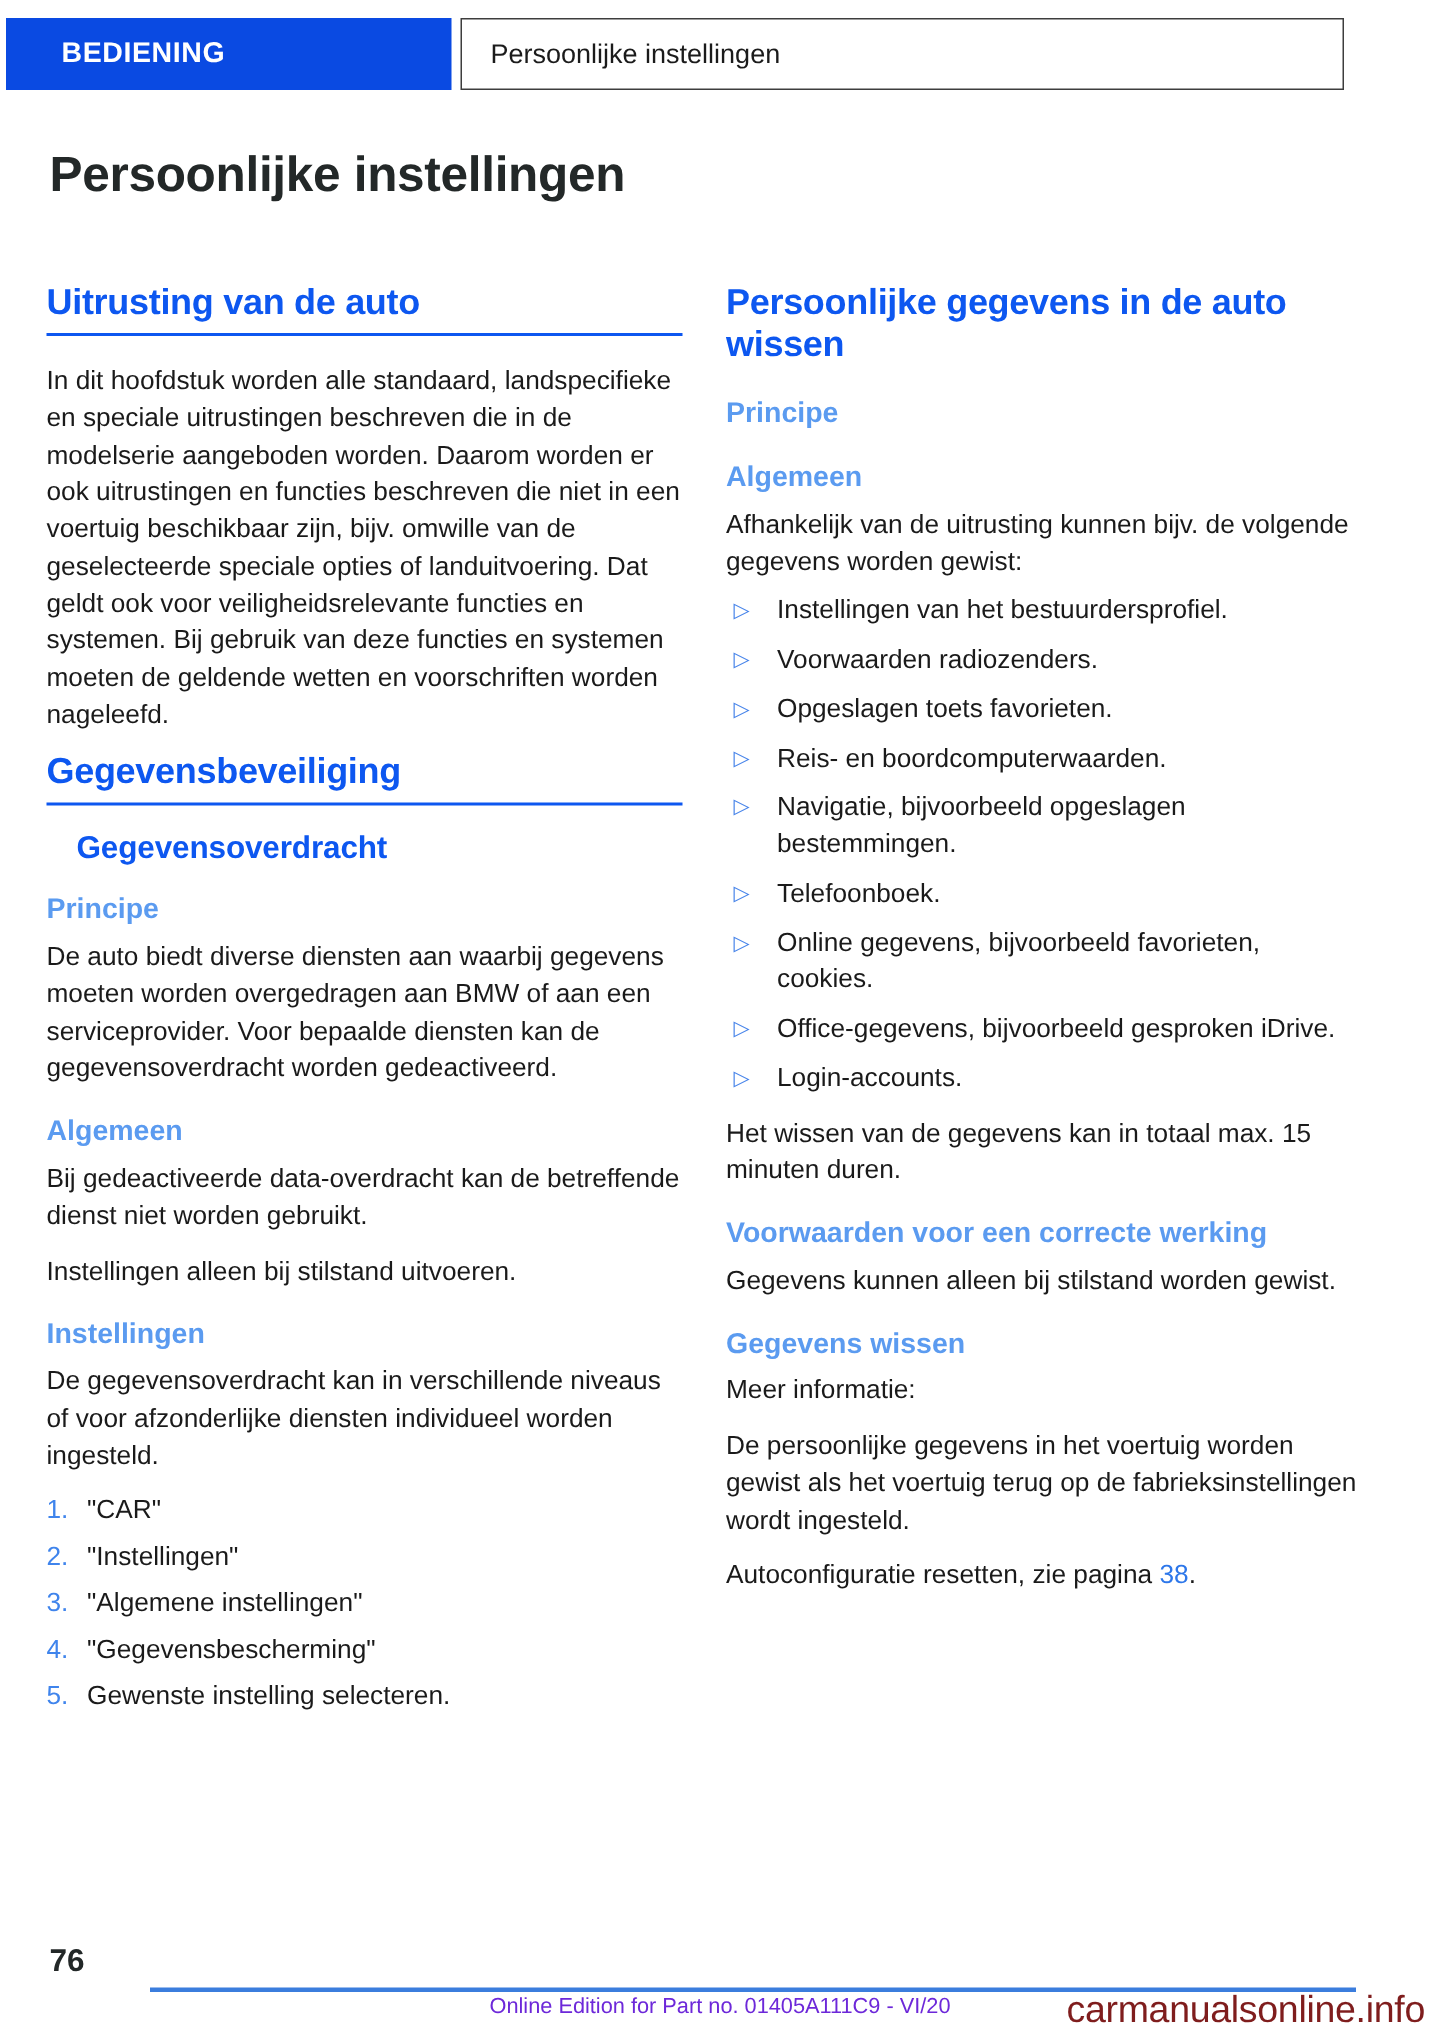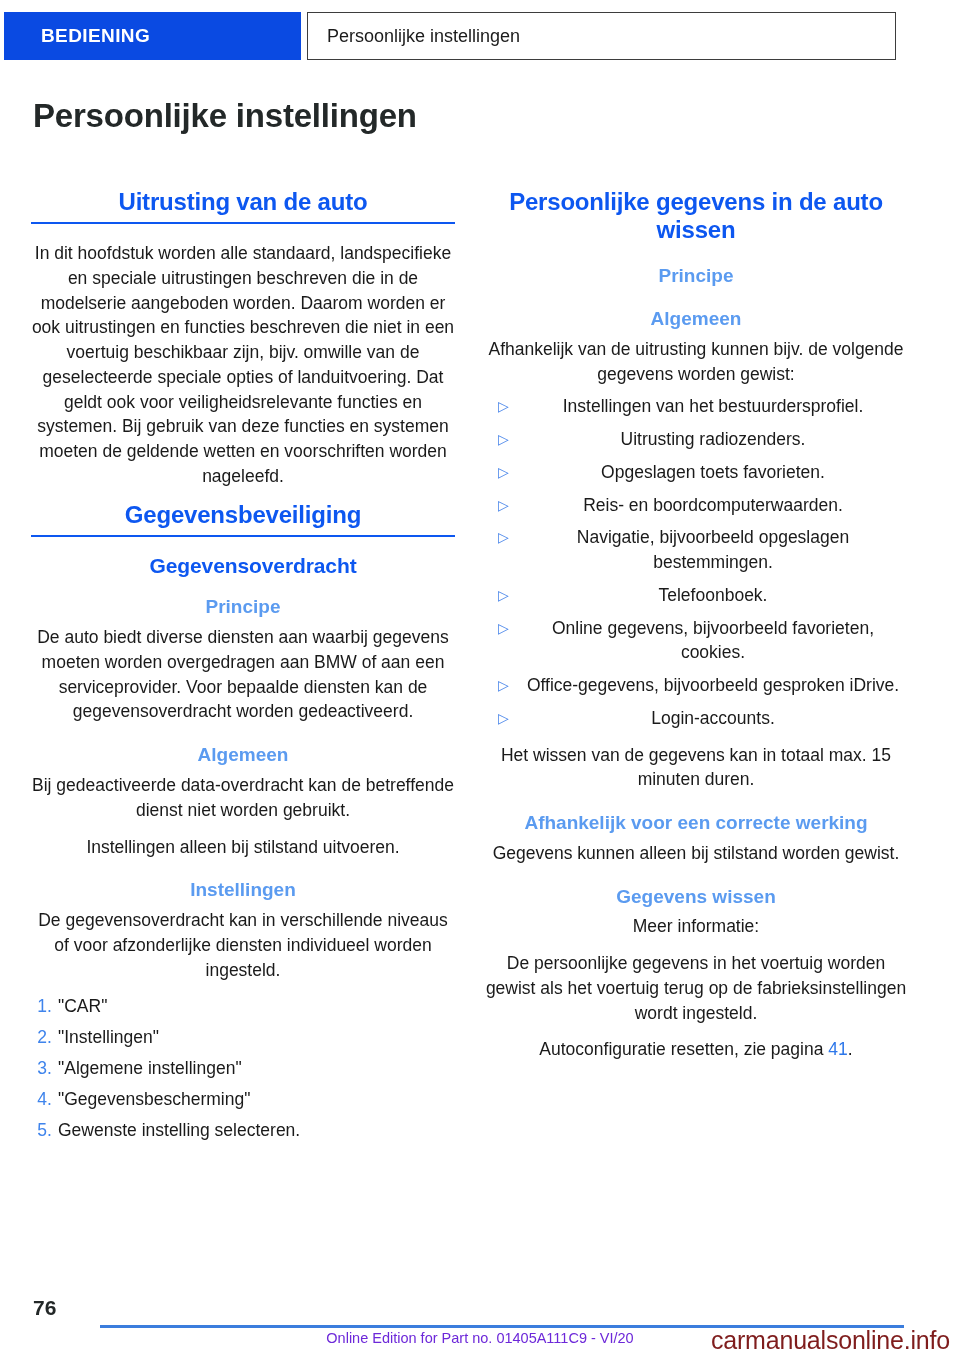--- a/index.html
+++ b/index.html
@@ -76,21 +76,20 @@
   .columns {
     position: absolute;
     top: 188px;
     left: 0;
     width: 960px;
   }
   .col {
     position: absolute;
     top: 0;
     width: 424px;
-    text-align: center;
   }
   .col-left  { left: 31px; }
   .col-right { left: 484px; }
 
   
   .h1 {
     font-size: 24px;
     font-weight: bold;
     color: #0d57f0;
     line-height: 1.17;
@@ -289,21 +288,21 @@
 
       <p class="body" style="margin-bottom:8px;">Afhankelijk van de uitrusting kunnen bijv. de volgende gegevens worden gewist:</p>
 
       <ul class="bullets">
         <li>
           <span class="tri">▷</span>
           <span class="txt">Instellingen van het bestuurdersprofiel.</span>
         </li>
         <li>
           <span class="tri">▷</span>
-          <span class="txt">Uitrusting radiozenders.</span>
+          <span class="txt">Voorwaarden radiozenders.</span>
         </li>
         <li>
           <span class="tri">▷</span>
           <span class="txt">Opgeslagen toets favorieten.</span>
         </li>
         <li>
           <span class="tri">▷</span>
           <span class="txt">Reis- en boordcomputerwaarden.</span>
         </li>
         <li>
@@ -323,31 +322,31 @@
           <span class="txt">Office-gegevens, bijvoorbeeld gesproken iDrive.</span>
         </li>
         <li>
           <span class="tri">▷</span>
           <span class="txt">Login-accounts.</span>
         </li>
       </ul>
 
       <p class="body">Het wissen van de gegevens kan in totaal max. 15 minuten duren.</p>
 
-      <div class="h3">Afhankelijk voor een correcte werking</div>
+      <div class="h3">Voorwaarden voor een correcte werking</div>
 
       <p class="body">Gegevens kunnen alleen bij stilstand worden gewist.</p>
 
       <div class="h3">Gegevens wissen</div>
 
       <p class="body">Meer informatie:</p>
 
       <p class="body">De persoonlijke gegevens in het voertuig worden gewist als het voertuig terug op de fabrieksinstellingen wordt ingesteld.</p>
 
-      <p class="body"><span>Autoconfiguratie resetten, zie pagina </span><span class="pageref">41</span><span>.</span></p>
+      <p class="body"><span>Autoconfiguratie resetten, zie pagina </span><span class="pageref">38</span><span>.</span></p>
 
     </div>
   </div>
 
   <div class="footer">
     <div class="folio">76</div>
     <div class="footer-rule"></div>
     <div class="footer-edition">Online Edition for Part no. 01405A111C9 - VI/20</div>
     <div class="watermark">carmanualsonline.info</div>
   </div>

